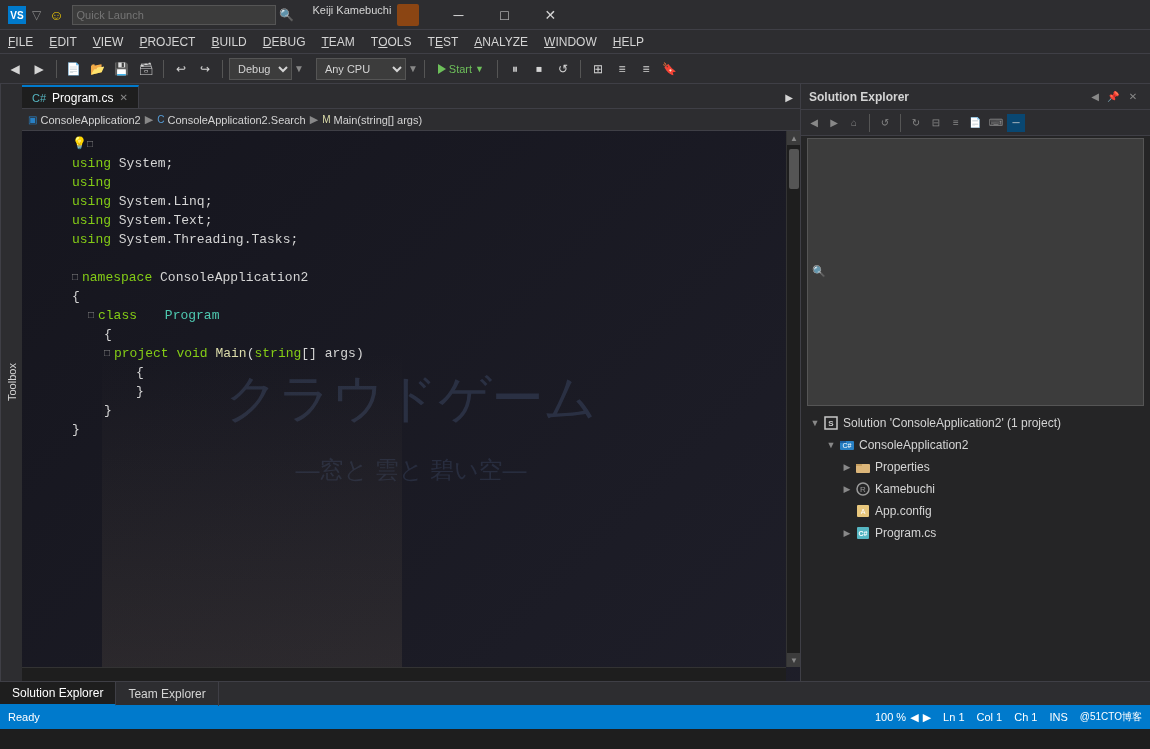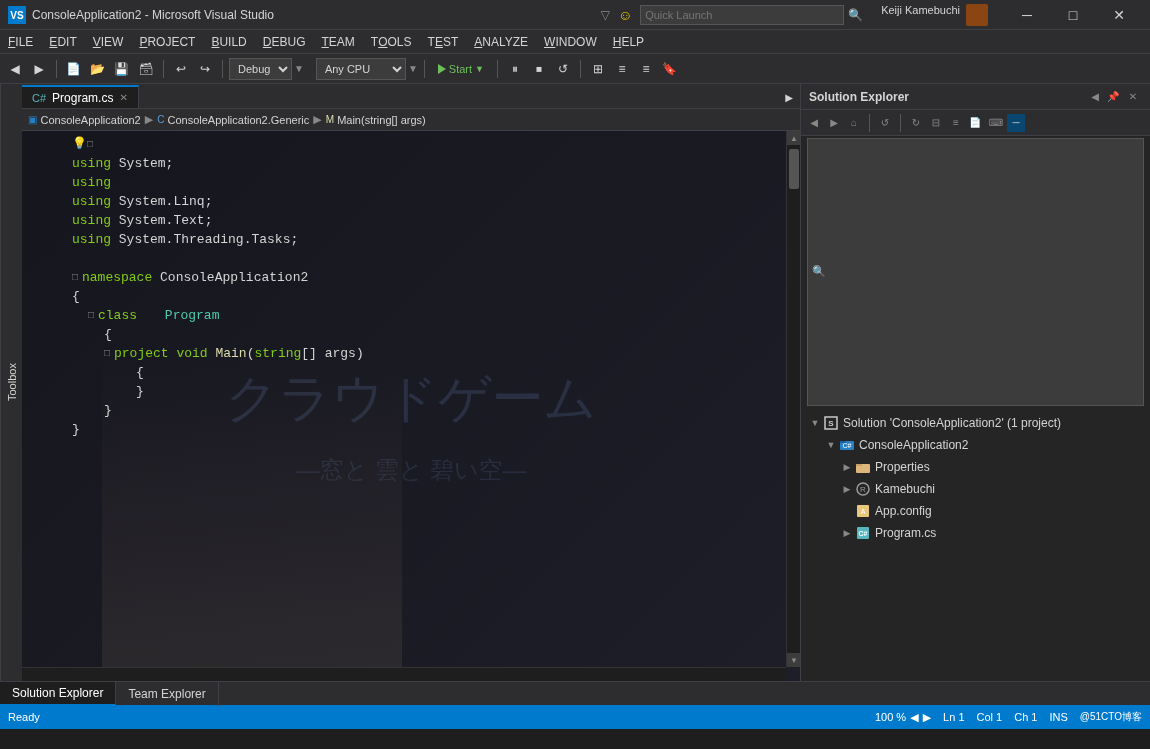--- a/index.html
+++ b/index.html
@@ -446,21 +446,20 @@
 </head>
 <body>
 
 <div class="title-bar">
   <div class="title-bar-icon">
     <svg width="16" height="16" viewBox="0 0 16 16">
       <rect x="0" y="0" width="16" height="16" fill="#007acc"></rect>
       <text x="8" y="12" text-anchor="middle" fill="white" font-size="10" font-weight="bold">VS</text>
     </svg>
   </div>
-  <div class="title-bar-text">ConsoleApplication2 - Microsoft Visual Studio</div>
 
   <div style="display:flex;align-items:center;gap:8px;margin-right:8px;">
 
     <span style="color:#888;font-size:12px;">▽</span>
 
     <span style="color:#ffd700;font-size:14px;">☺</span>
     <div class="title-search">
       <input type="text" style="width: 204px; height: 20px; background: rgb(60, 60, 60); border: 1px solid rgb(85, 85, 85); color: rgb(212, 212, 212); font-size: 11px; padding: 0px 4px;" placeholder="Quick Launch">
       <span style="margin-left:4px;color:#888;font-size:12px;">🔍</span>
     </div>
@@ -558,21 +557,21 @@
     </div>
 
     <div class="breadcrumb-bar">
       <div class="breadcrumb-item">
         <span style="color:#2880c4;font-size:10px;">▣</span>
         <span>ConsoleApplication2</span>
       </div>
       <span class="breadcrumb-sep">▶</span>
       <div class="breadcrumb-item">
         <span style="font-size:10px;color:#569cd6;">C</span>
-        <span>ConsoleApplication2.Generic</span>
+        <span>ConsoleApplication2.Search</span>
       </div>
       <span class="breadcrumb-sep">▶</span>
       <div class="breadcrumb-item">
         <span style="font-size:10px;color:#dcdcaa;">M</span>
         <span>Main(string[] args)</span>
       </div>
     </div>
 
     <div class="code-area">
 

